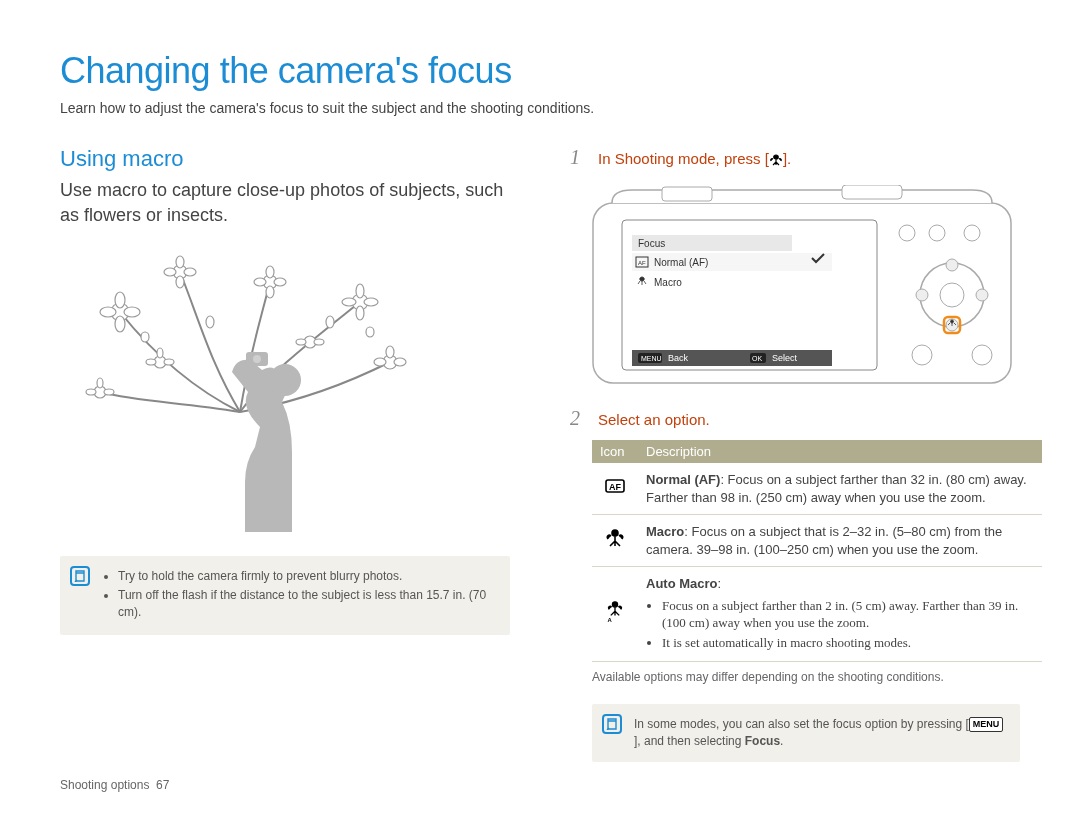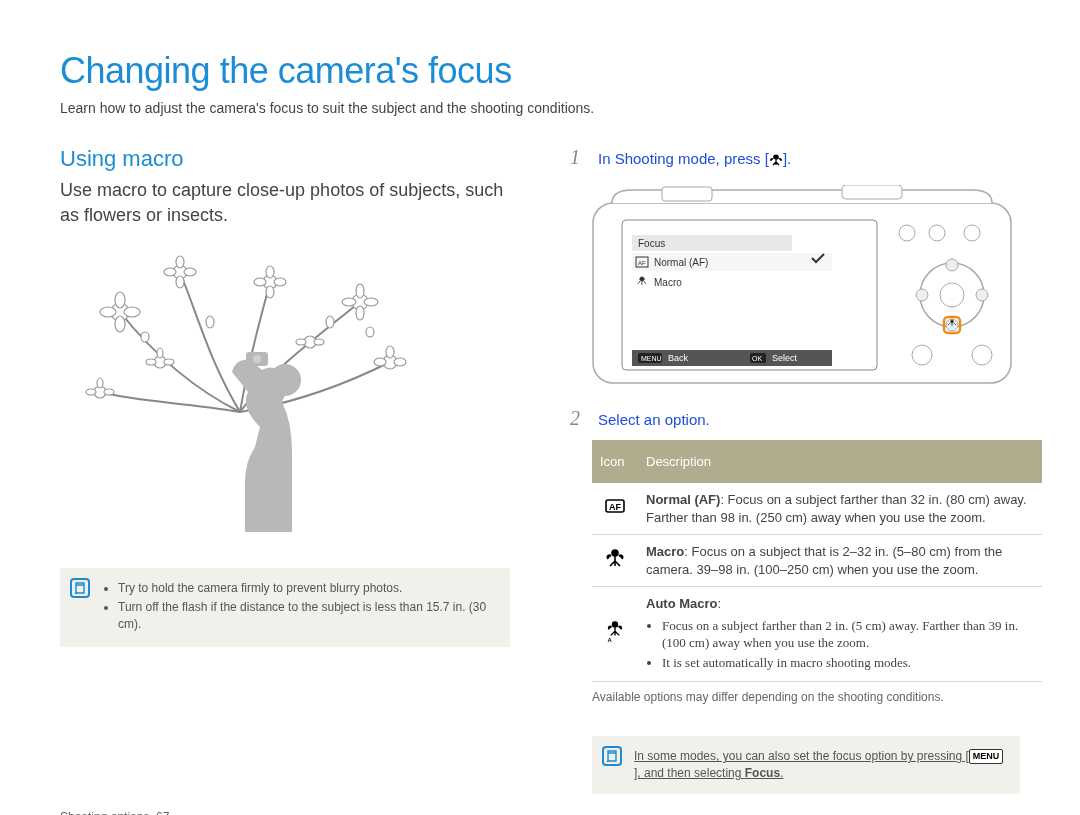--- a/index.html
+++ b/index.html
@@ -53,21 +53,21 @@
   .illus {
     width: 360px;
     height: 280px;
     margin-top: 10px;
   }
   .note-box {
     background: #f2f0ea;
     border-radius: 2px;
     padding: 12px 14px 12px 42px;
     position: relative;
-    margin-top: 32px;
+    margin-top: 20px;
     font-size: 12px;
     color: #555;
   }
   .note-box .note-icon {
     position: absolute;
     left: 10px;
     top: 10px;
     width: 20px;
     height: 20px;
     border: 2px solid #1c8dd4;
@@ -79,38 +79,37 @@
   .note-box ul {
     margin: 0;
     padding-left: 16px;
   }
   .note-box ul li {
     line-height: 1.4;
     margin-bottom: 2px;
   }
   .note-box .inline {
     line-height: 1.4;
-    text-decoration: underline;
   }
   .step {
     display: flex;
     gap: 10px;
     margin-bottom: 10px;
     align-items: baseline;
   }
   .step-num {
     font-family: Georgia, 'Times New Roman', serif;
     font-style: italic;
     font-size: 20px;
     color: #888;
     width: 18px;
   }
   .step-text {
     font-size: 15px;
-    color: #1d4ed8;
+    color: #c2410c;
   }
   .macro-btn {
     display: inline-flex;
     width: 14px;
     height: 14px;
     vertical-align: middle;
   }
   .camera {
     width: 420px;
     margin: 6px 0 18px 22px;
@@ -119,21 +118,21 @@
     border-collapse: collapse;
     width: 100%;
     margin: 6px 0 8px 22px;
     font-size: 13px;
   }
   .tbl th {
     background: #b0ad8f;
     color: #fff;
     font-weight: normal;
     text-align: left;
-    padding: 14px 8px;
+    padding: 4px 8px;
     font-size: 13px;
   }
   .tbl th:first-child { width: 46px; }
   .tbl td {
     border-bottom: 1px solid #d8d6c8;
     padding: 8px 8px;
     vertical-align: top;
     color: #444;
     line-height: 1.35;
   }
@@ -264,21 +263,21 @@
 
       <div class="note-box">
         <span class="note-icon">
           <svg width="12" height="12" viewBox="0 0 12 12">
               <path d="M2 1 L10 1 L10 11 L2 11 Z M2 3 L10 3" stroke="#1c8dd4" stroke-width="1.4" fill="none"></path>
               <path d="M3 10 L1 12" stroke="#1c8dd4" stroke-width="1.4"></path>
             </svg>
         </span>
         <ul>
           <li>Try to hold the camera firmly to prevent blurry photos.</li>
-          <li>Turn off the flash if the distance to the subject is less than 15.7 in. (30 cm).</li>
+          <li>Turn off the flash if the distance to the subject is less than 15.7 in. (70 cm).</li>
         </ul>
       </div>
     </div>
 
     <div class="col">
 
       <div class="step">
         <div class="step-num">1</div>
         <div class="step-text">
           <span>In Shooting mode, press [</span><svg class="macro-btn" viewBox="0 0 14 14">

